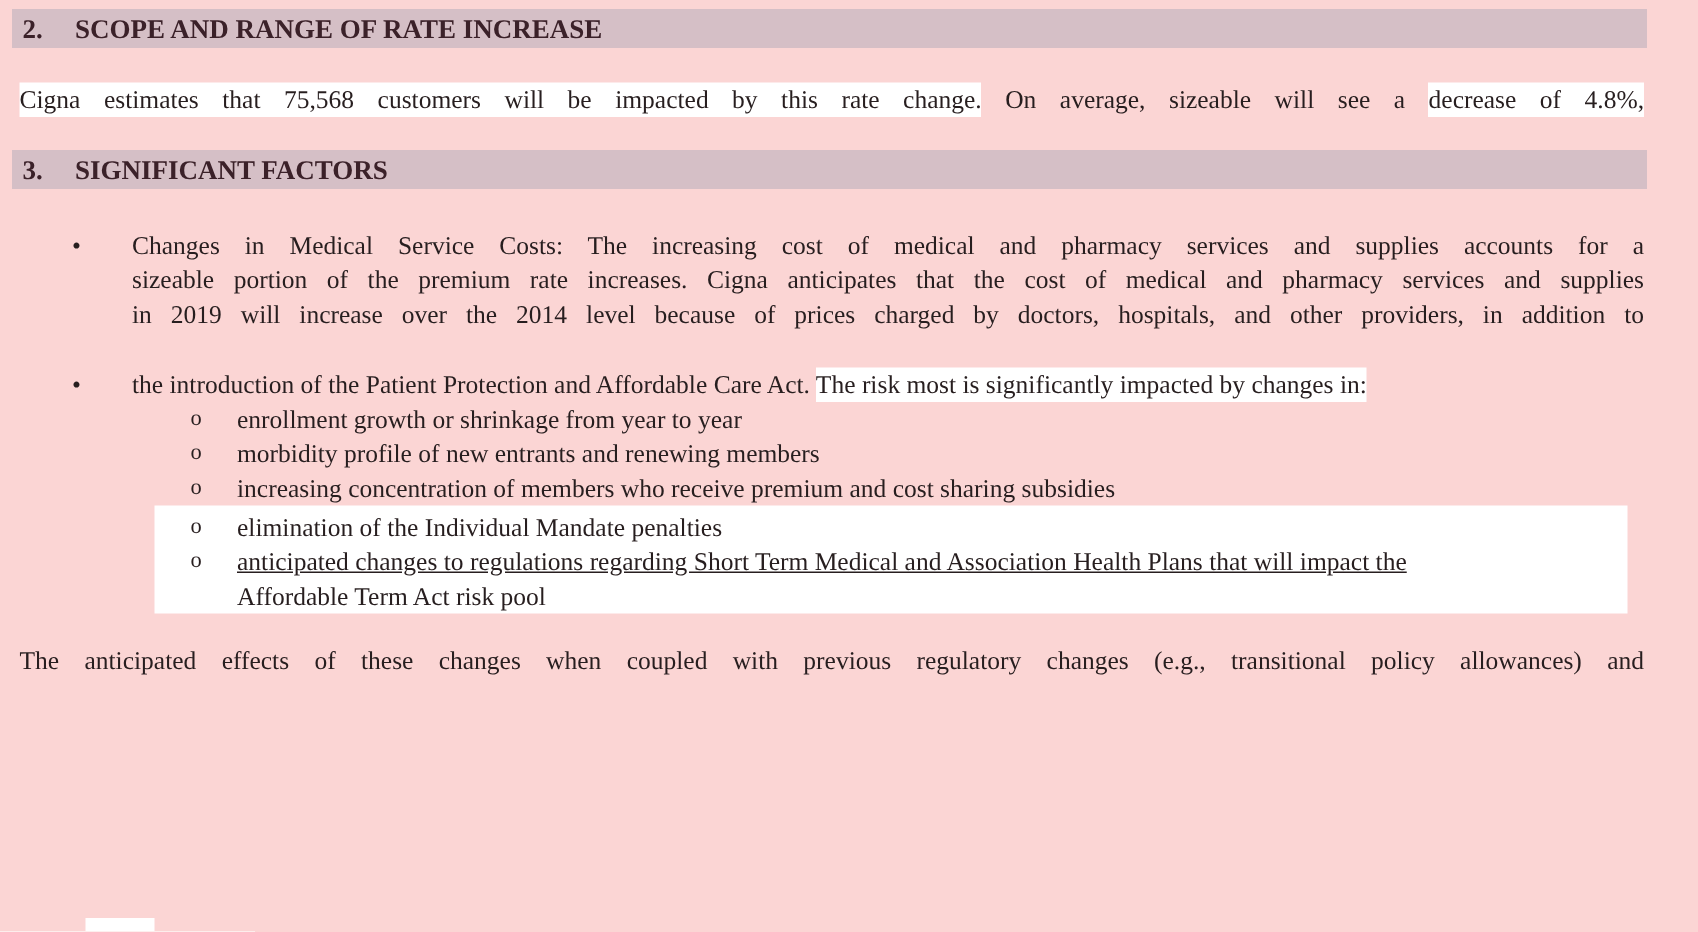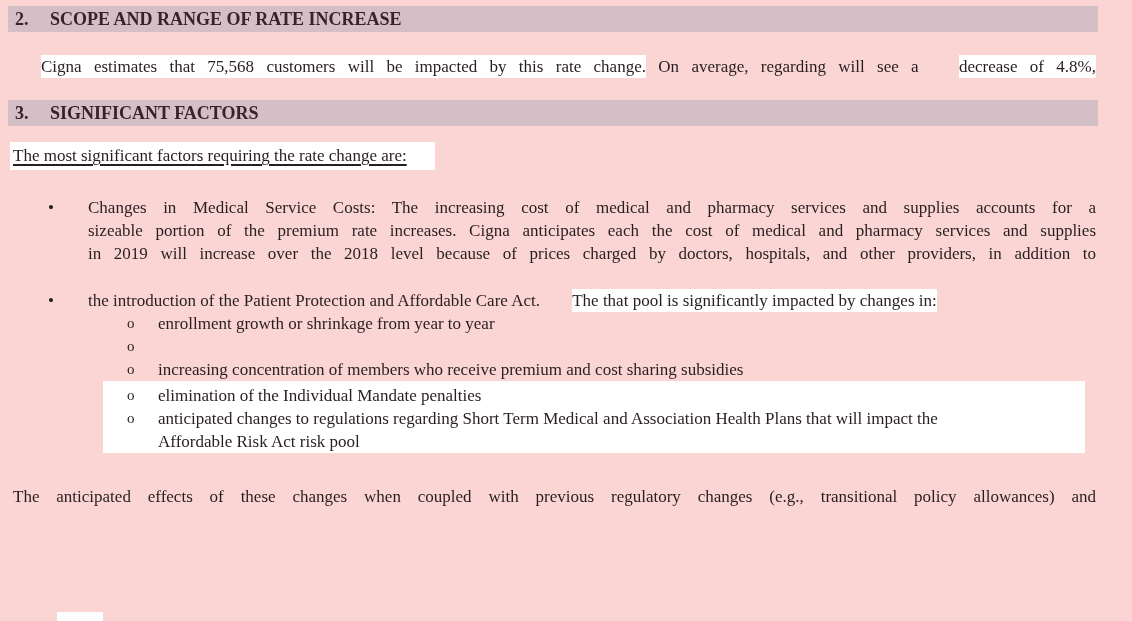--- a/index.html
+++ b/index.html
@@ -31,21 +31,21 @@
     color: var(--heading-text);
     font-weight: bold;
     font-size: 18px;
     display: flex;
     align-items: center;
   }
   .banner .num { padding-left: 7px; width: 42px; flex: 0 0 42px; }
   .banner .title { flex: 1; }
   .line { line-height: 23px; white-space: normal; }
   .just { text-align: justify; text-align-last: justify; }
-  .hl { background: var(--highlight); padding: 2px 0; box-decoration-break: clone; margin-left: 28px; }
+  .hl { background: var(--highlight); padding: 2px 0; box-decoration-break: clone; }
   .para { margin-left: 13px; width: 1083px; }
   .p1 { margin-top: 23px; }
   .b3 { margin-top: 22px; }
   .intro-wrap { margin-top: 16px; margin-left: 10px; height: 28px; }
   .intro-hl {
     display: inline-block;
     background: var(--highlight);
     padding: 3px 28px 3px 3px;
     line-height: 22px;
   }
@@ -65,21 +65,21 @@
   .stext { flex: 1; line-height: 23px; }
   .subhl {
     background: var(--highlight);
     margin-left: 103px;
     width: 982px;
     padding-top: 3px;
     height: 72px;
   }
   .subhl .sub { padding-left: 24px; }
   .stext2 { flex: 0 0 938px; width: 938px; }
-  .closing { margin-top: 32px; font-family: Liberation Serif, serif; }
+  .closing { margin-top: 20px; font-family: Liberation Serif, serif; }
   .bottom-patch {
     position: absolute;
     left: 57px;
     top: 612px;
     width: 46px;
     height: 9px;
     background: var(--highlight);
   }
 </style>
 </head>
@@ -87,73 +87,71 @@
 
 <div class="page">
 
   <div class="banner">
     <span class="num">2.</span>
     <span class="title">SCOPE AND RANGE OF RATE INCREASE</span>
   </div>
 
   <div class="para p1">
     <div class="line just">
-      <span class="hl">Cigna estimates that 75,568 customers will be impacted by this rate change.</span><span>  On average, regarding will see a </span><span class="hl">decrease of 4.8%,</span>
+      <span class="hl">Cigna estimates that 75,568 customers will be impacted by this rate change.</span><span>  On average, sizeable will see a </span><span class="hl">decrease of 4.8%,</span>
     </div>
   </div>
 
   <div class="banner b3">
     <span class="num">3.</span>
     <span class="title">SIGNIFICANT FACTORS</span>
   </div>
 
-  <div class="intro-wrap">
-    <span class="intro-hl"><span class="underlined">The most significant factors requiring the rate change are:</span></span>
-  </div>
 
   <div class="bullet m1">
     <span class="bmark">•</span>
     <div class="btext">
       <div class="line just">Changes in Medical Service Costs: The increasing cost of medical and pharmacy services and supplies accounts for a</div>
-      <div class="line just">sizeable portion of the premium rate increases.  Cigna anticipates each the cost of medical and pharmacy services and supplies</div>
-      <div class="line just">in 2019 will increase over the 2018 level because of prices charged by doctors, hospitals, and other providers, in addition to</div>
+      <div class="line just">sizeable portion of the premium rate increases.  Cigna anticipates that the cost of medical and pharmacy services and supplies</div>
+      <div class="line just">in 2019 will increase over the 2014 level because of prices charged by doctors, hospitals, and other providers, in addition to</div>
     </div>
   </div>
 
   <div class="bullet m2">
     <span class="bmark">•</span>
     <div class="btext">
       <div class="line">
-        <span>the introduction of the Patient Protection and Affordable Care Act. </span><span class="hl">The that pool is significantly impacted by changes in:</span>
+        <span>the introduction of the Patient Protection and Affordable Care Act. </span><span class="hl">The risk most is significantly impacted by changes in:</span>
       </div>
     </div>
   </div>
 
   <div class="subs">
     <div class="sub">
       <span class="smark">o</span>
       <span class="stext">enrollment growth or shrinkage from year to year</span>
     </div>
     <div class="sub">
       <span class="smark">o</span>
+      <span class="stext">morbidity profile of new entrants and renewing members</span>
     </div>
     <div class="sub">
       <span class="smark">o</span>
       <span class="stext">increasing concentration of members who receive premium and cost sharing subsidies</span>
     </div>
     <div class="subhl">
       <div class="sub">
         <span class="smark">o</span>
         <span class="stext">elimination of the Individual Mandate penalties</span>
       </div>
       <div class="sub">
         <span class="smark">o</span>
         <span class="stext stext2">
-          <span class="line" style="display: block;">anticipated changes to regulations regarding Short Term Medical and Association Health Plans that will impact the</span>
-          <span class="line" style="display: block;">Affordable Risk Act risk pool</span>
+          <span class="line" style="display: block; text-decoration: underline;">anticipated changes to regulations regarding Short Term Medical and Association Health Plans that will impact the</span>
+          <span class="line" style="display: block;">Affordable Term Act risk pool</span>
         </span>
       </div>
     </div>
   </div>
 
   <div class="para closing">
     <div class="line just">The anticipated effects of these changes when coupled with previous regulatory changes (e.g., transitional policy allowances) and</div>
   </div>
 
   <div class="bottom-patch"></div>

